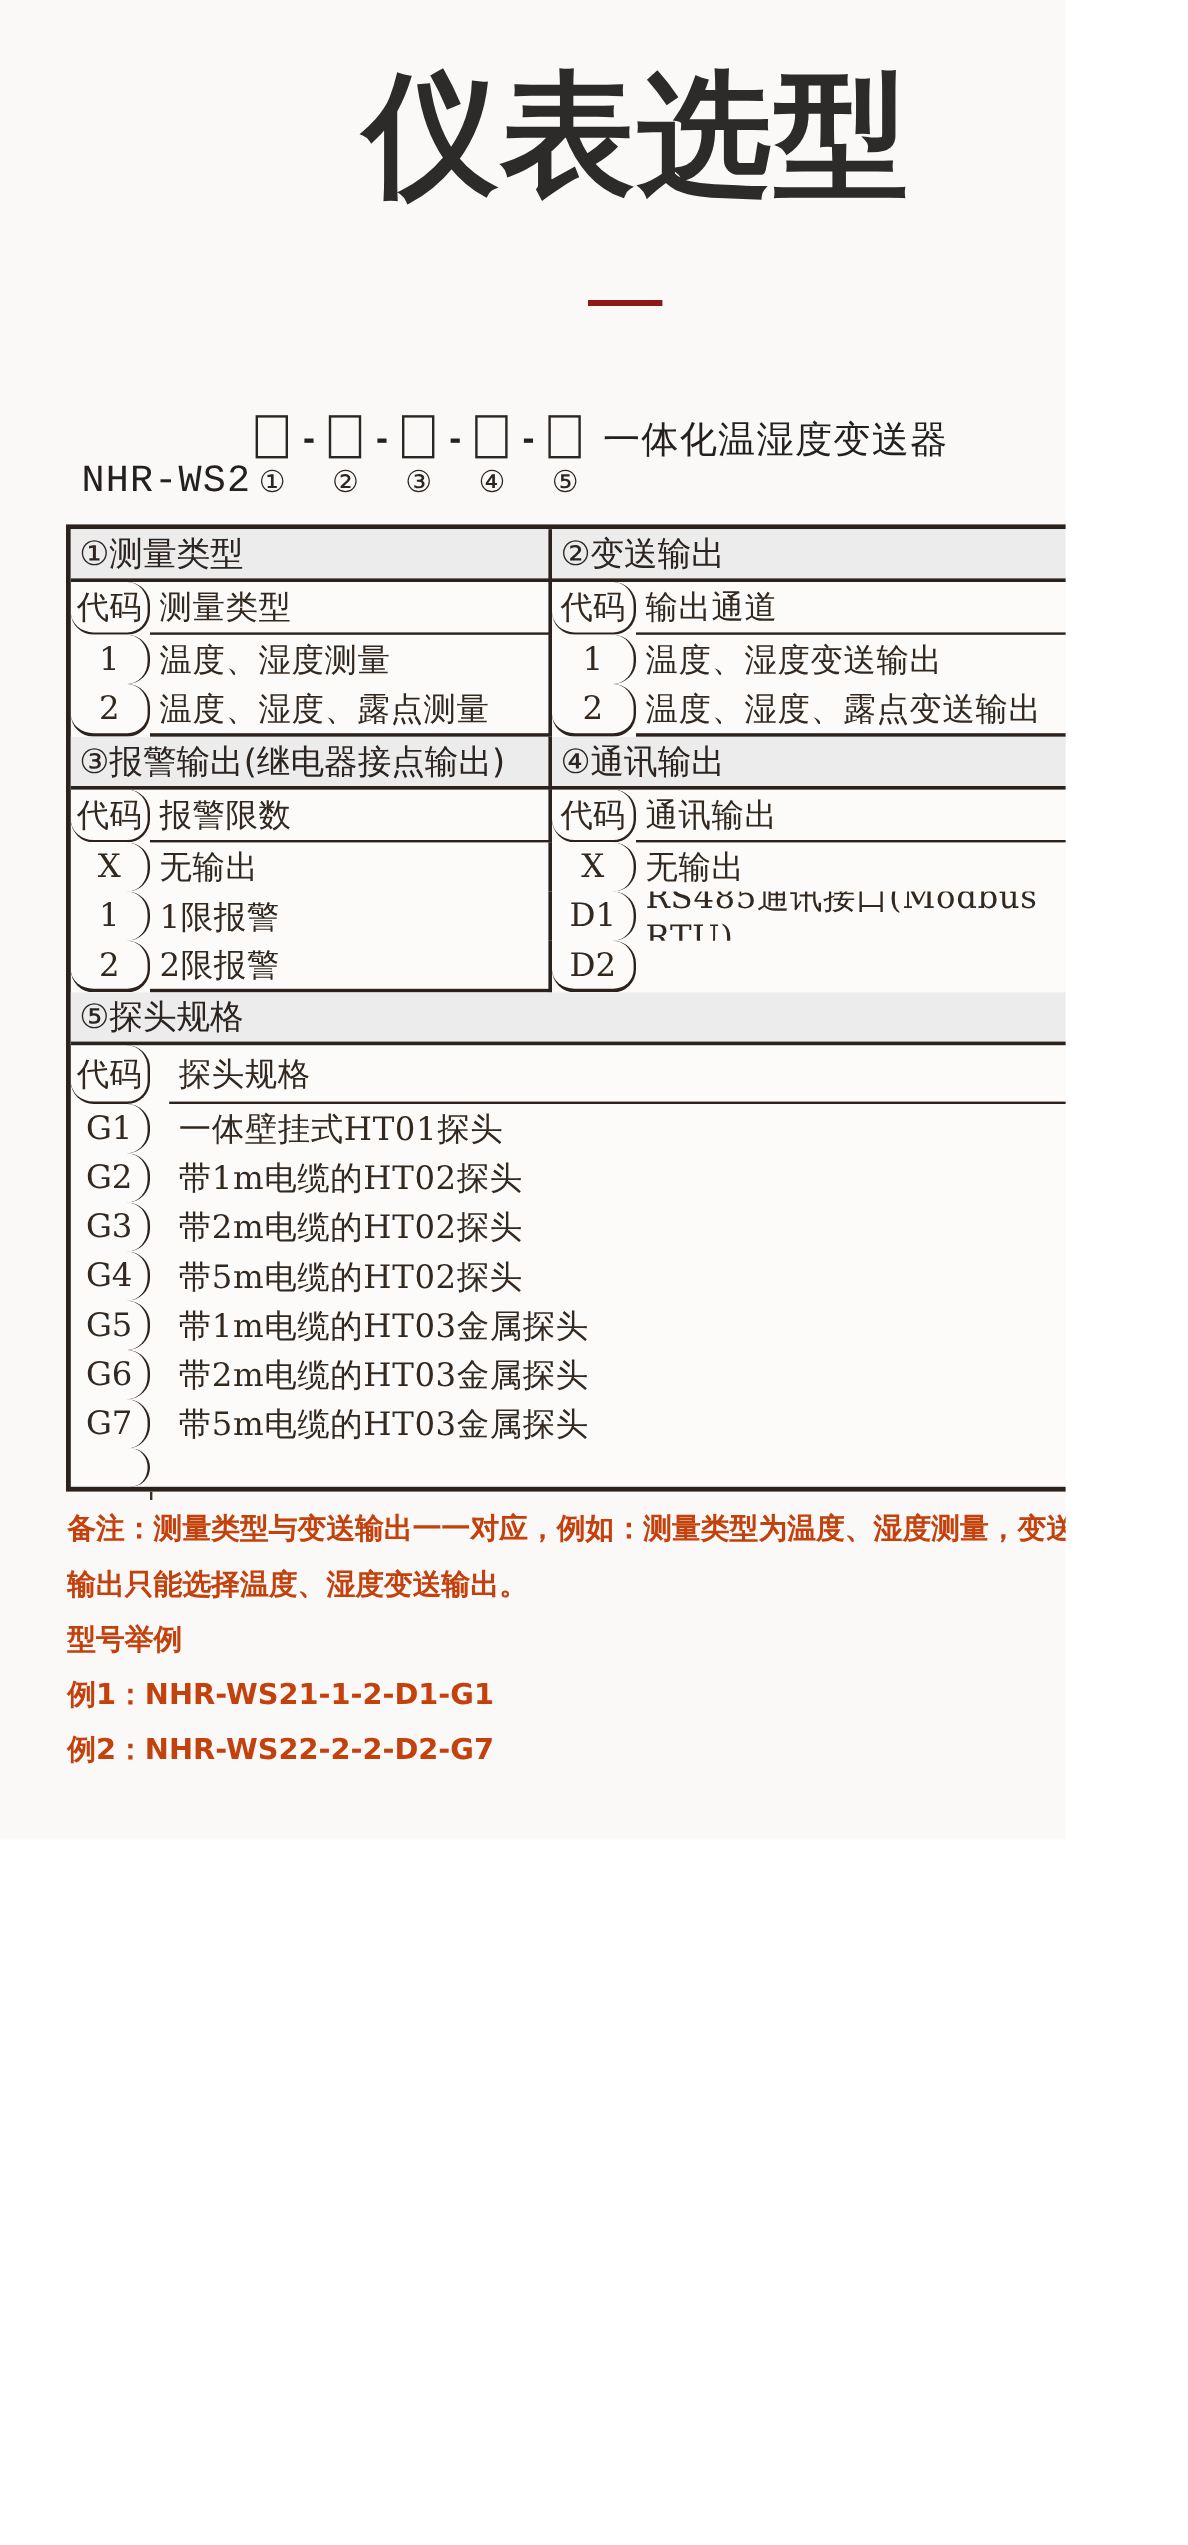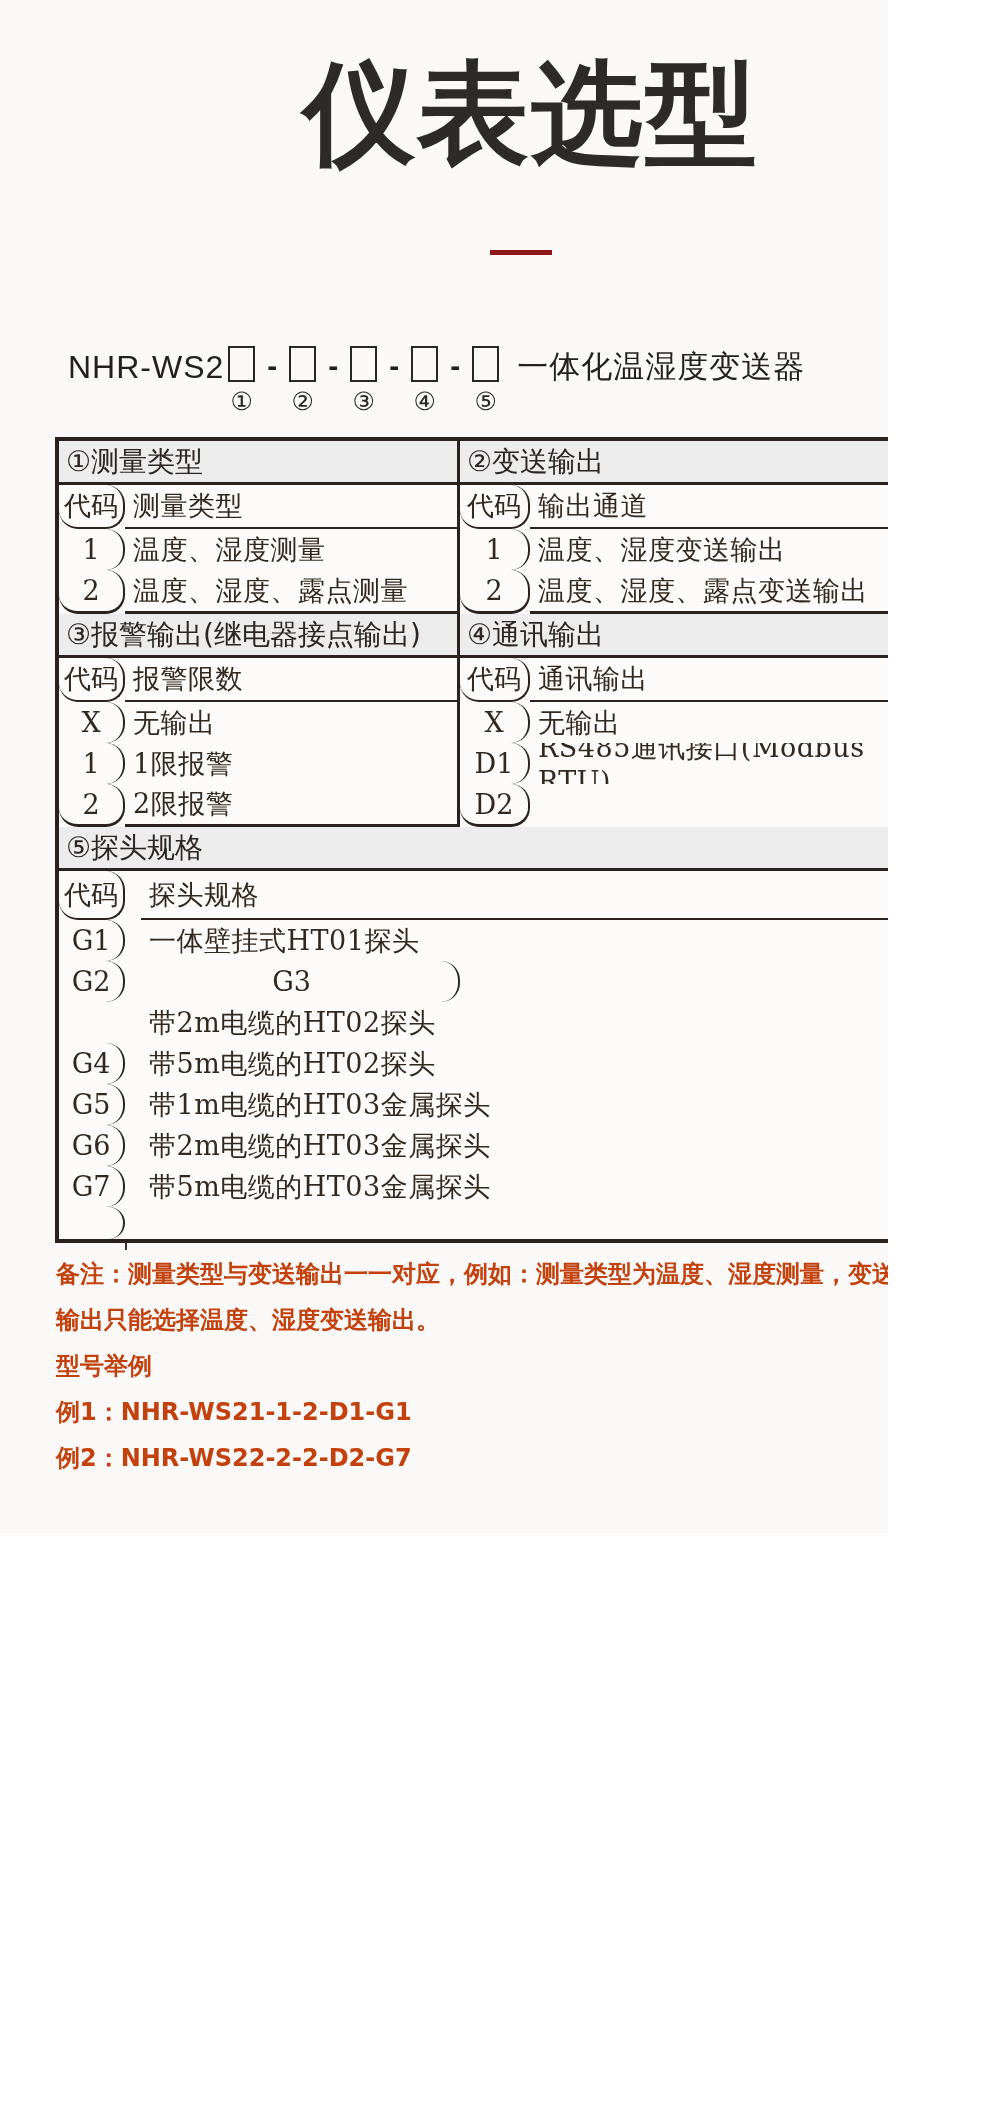--- a/index.html
+++ b/index.html
@@ -10,21 +10,21 @@
 
   
   .page-title{position:absolute;top:52px;left:0;width:100%;text-align:center;
     transform:translateX(36px);
     font-family:"DejaVu Sans",sans-serif;font-weight:900;font-size:112px;line-height:1.1;
     color:#2d2a2a;letter-spacing:2px;}
   .title-underline{position:absolute;left:490px;top:250px;width:62px;height:5px;background:#8e1717;}
 
   
   .model-line{position:absolute;left:68px;top:346px;display:flex;align-items:flex-start;color:#242020;}
-  .model-prefix{font-size:32px;line-height:42px;letter-spacing:1px;font-family:Liberation Sans, sans-serif;}
+  .model-prefix{font-size:32px;line-height:42px;letter-spacing:1px;font-family:Liberation Mono, monospace;margin-top:34px;}
   .slot{display:flex;flex-direction:column;align-items:center;margin:0 4px;}
   .slot-box{width:27px;height:36px;border:2px solid #2a2622;background:transparent;box-sizing:border-box;}
   .slot-label{margin-top:7px;font-size:25px;line-height:25px;color:#2a2622;font-family:"DejaVu Serif",serif;}
   .dash{font-size:30px;line-height:40px;padding:0 8px;font-weight:700;}
   .model-suffix{font-size:31px;line-height:42px;margin-left:14px;letter-spacing:1px;}
 
   
   .spec-table{position:absolute;left:55px;top:437px;width:877px;height:806px;box-sizing:border-box;
     border:4px solid #2b221d;background:#fdfbfa;display:grid;
     grid-template-columns:66px 335px 70px 398px;
@@ -133,20 +133,21 @@
       <div class="cell code vr2 bb3">D2</div>
 
       <div class="cell sec-hdr span15">⑤探头规格</div>
 
       <div class="cell code vr2 bb2">代码</div>
       <div class="cell desc span25 bb2">探头规格</div>
 
       <div class="cell code vr2">G1</div>
       <div class="cell desc span25">一体壁挂式HT01探头</div>
       <div class="cell code vr2">G2</div>
+      <div class="cell desc span25">带1m电缆的HT02探头</div>
       <div class="cell code vr2">G3</div>
       <div class="cell desc span25">带2m电缆的HT02探头</div>
       <div class="cell code vr2">G4</div>
       <div class="cell desc span25">带5m电缆的HT02探头</div>
       <div class="cell code vr2">G5</div>
       <div class="cell desc span25">带1m电缆的HT03金属探头</div>
       <div class="cell code vr2">G6</div>
       <div class="cell desc span25">带2m电缆的HT03金属探头</div>
       <div class="cell code vr2">G7</div>
       <div class="cell desc span25">带5m电缆的HT03金属探头</div>

